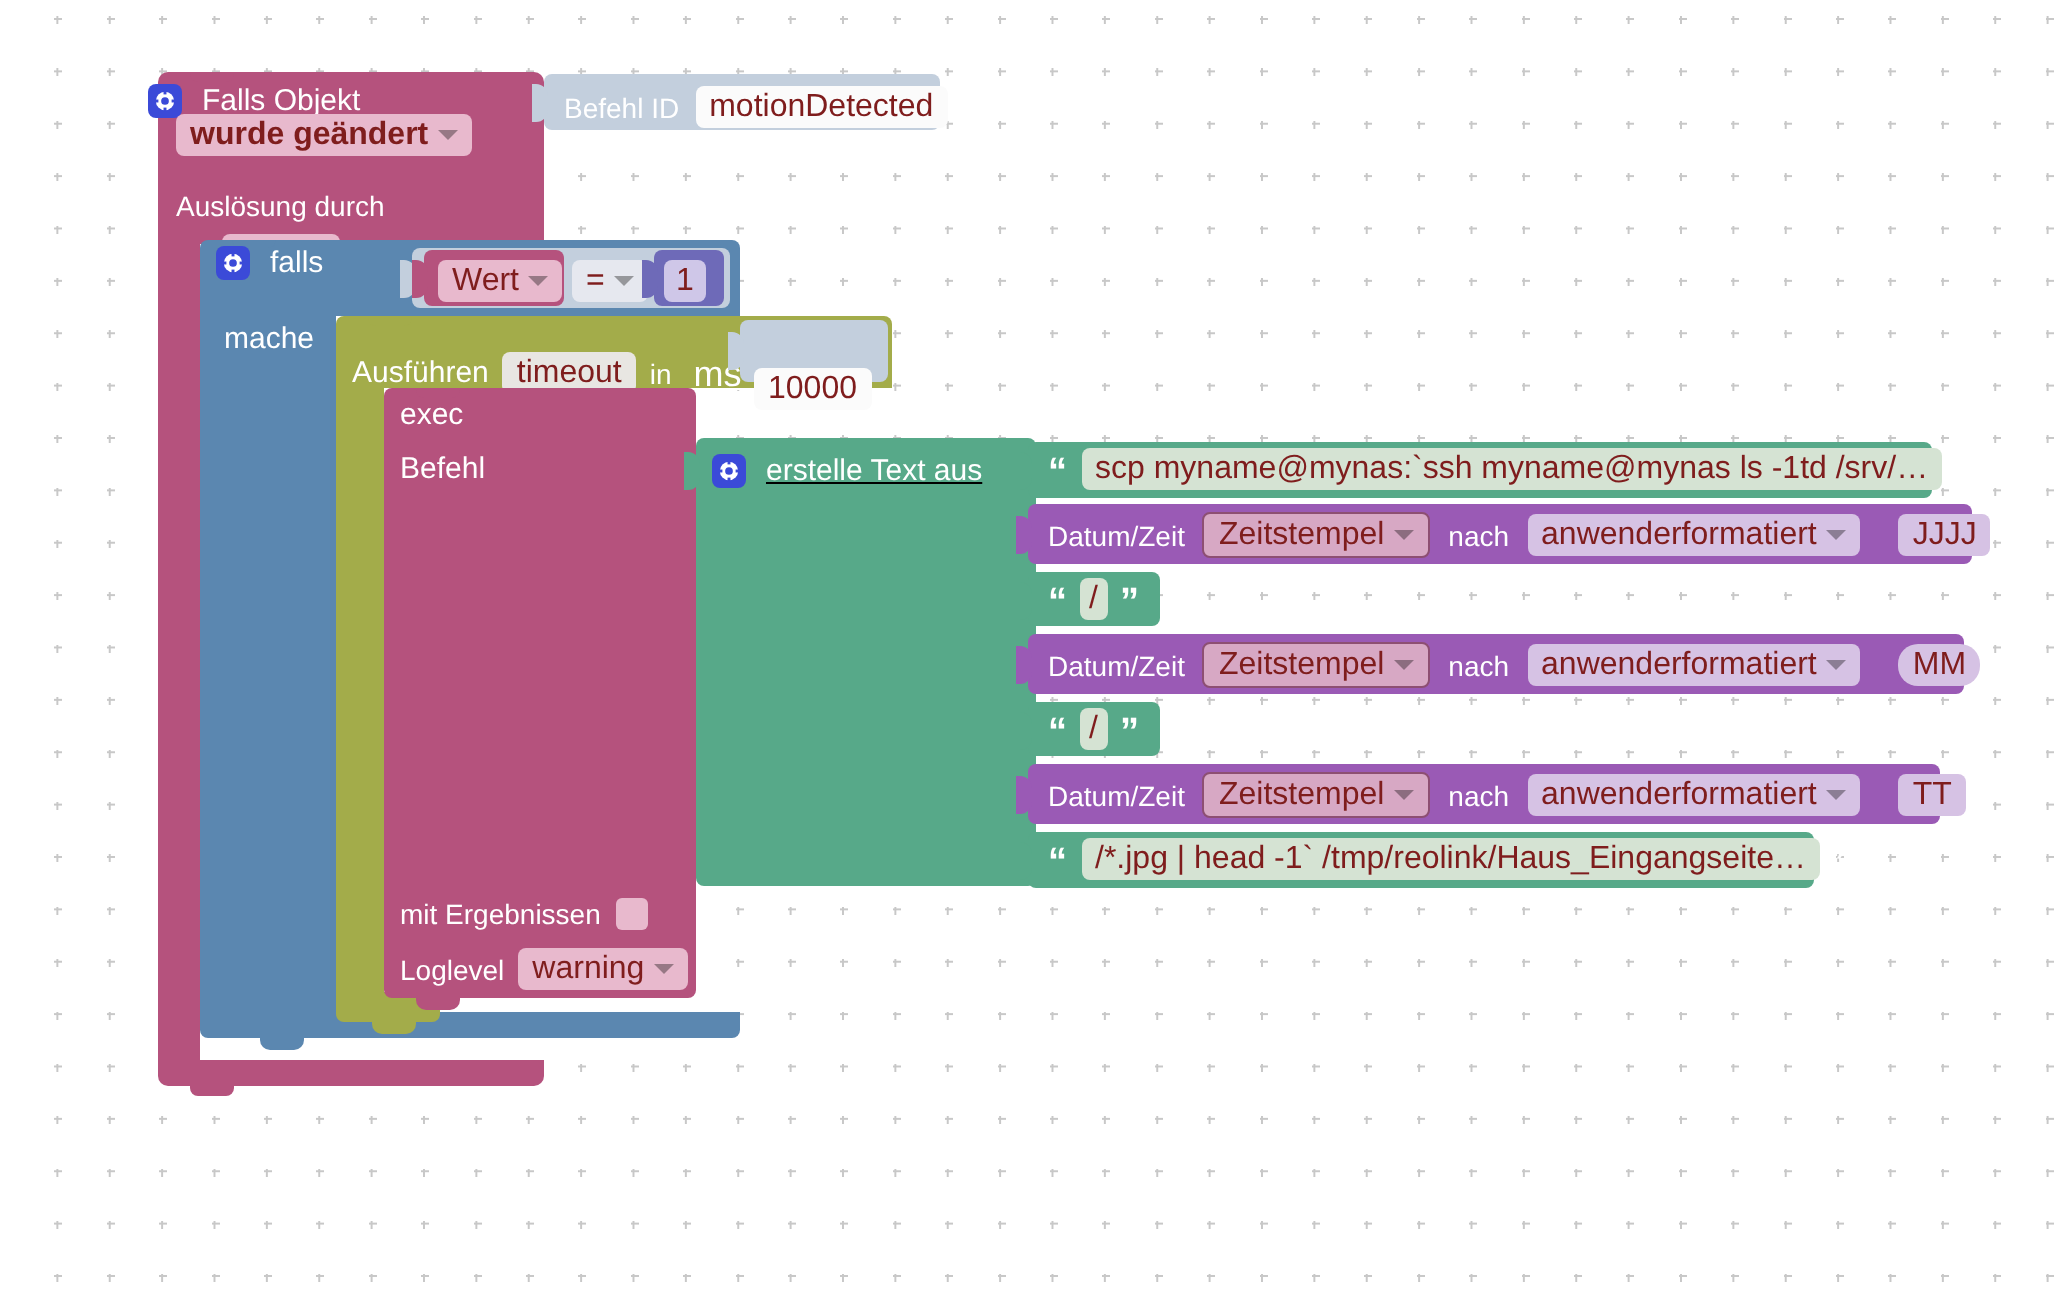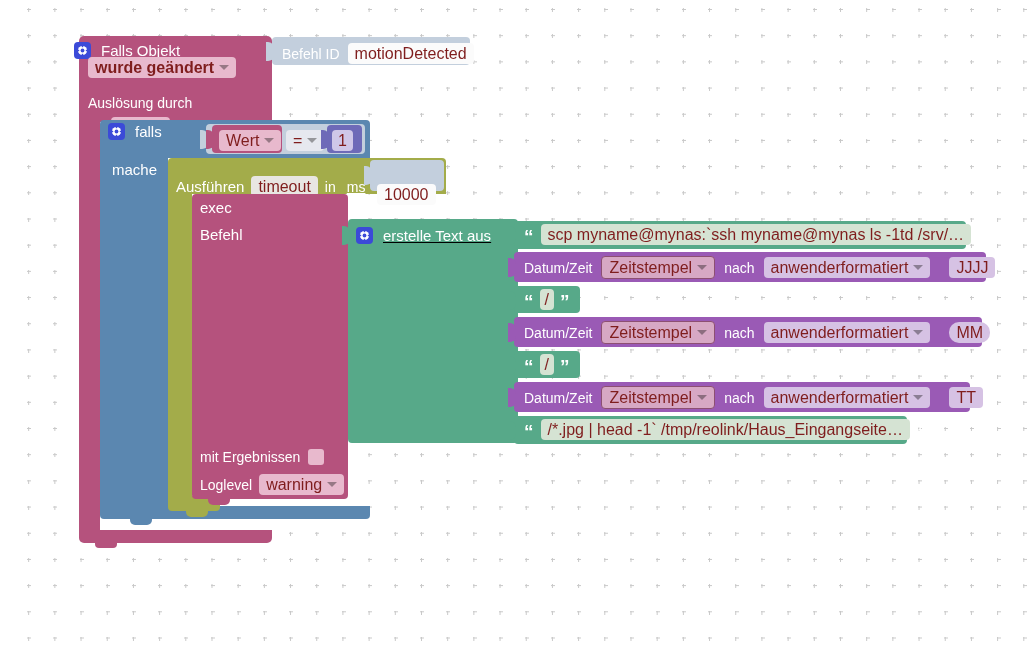--- a/index.html
+++ b/index.html
@@ -214,21 +214,21 @@
   <div class="blk" style="left:168px; top:158px; width:278px; height:36px; background:#a3ac4a; border-radius:4px 4px 0 0;"></div>
   <div class="blk" style="left:184px; top:158px; width:22px; height:5px; background:#a3ac4a; border-radius:0 0 4px 4px;"></div>
   <div class="blk" style="left:168px; top:192px; width:24px; height:304px; background:#a3ac4a;"></div>
   <div class="blk" style="left:168px; top:496px; width:52px; height:15px; background:#a3ac4a; border-radius:0 0 4px 4px;"></div>
   <div class="blk" style="left:186px; top:511px; width:22px; height:6px; background:#a3ac4a; border-radius:0 0 5px 5px;"></div>
 
   <div class="blk row" style="left:176px; top:166px; gap:7px;margin-top:10px;">
     <span class="lbl">Ausführen</span>
     <span class="field light">timeout</span>
     <span class="lbl" style="font-size:14px;">in</span>
-    <span class="lbl" style="font-size:14px; margin-left:4px;text-decoration:underline;">ms</span>
+    <span class="lbl" style="font-size:18px; margin-left:4px;text-decoration:underline;">ms</span>
   </div>
 
   <div class="blk" style="left:370px; top:160px; width:74px; height:31px; background:#c3cfdd; border-radius:4px;"></div>
   <div class="tab" style="left:364px; top:166px; background:#c3cfdd;"></div>
   <div class="blk" style="left:377px; top:184px;">
     <span class="field white">10000</span>
   </div>
 
   <div class="blk" style="left:192px; top:194px; width:156px; height:305px; background:#b5527d; border-radius:4px;"></div>
   <div class="blk" style="left:208px; top:194px; width:22px; height:5px; background:#b5527d; border-radius:0 0 4px 4px;"></div>

